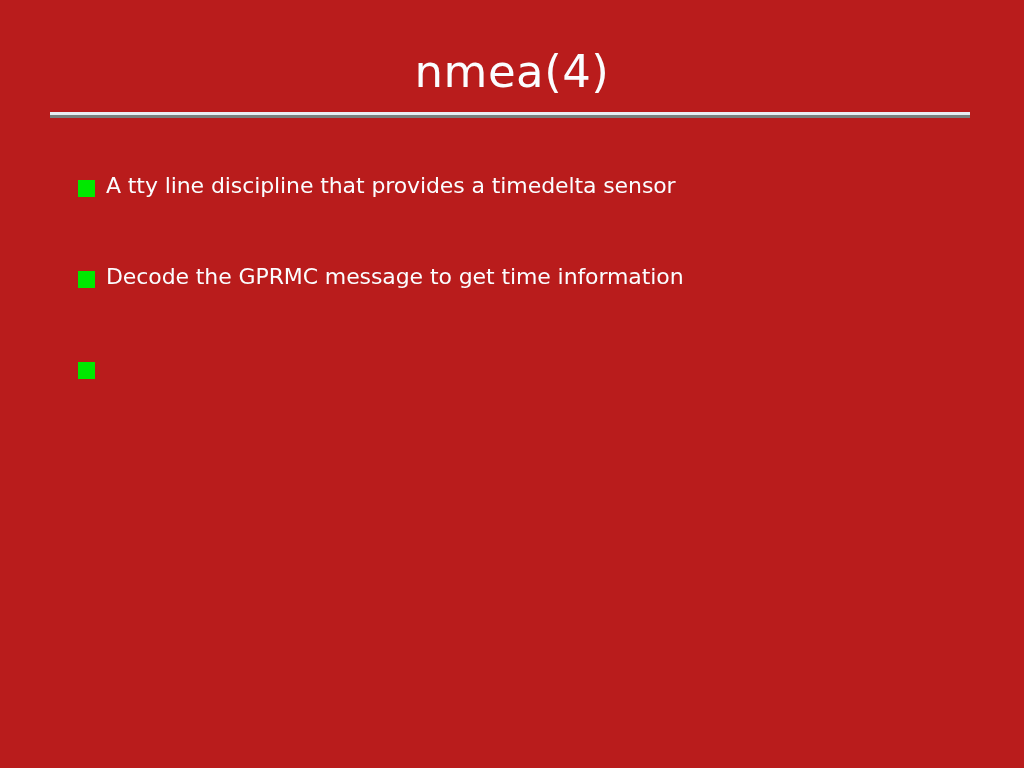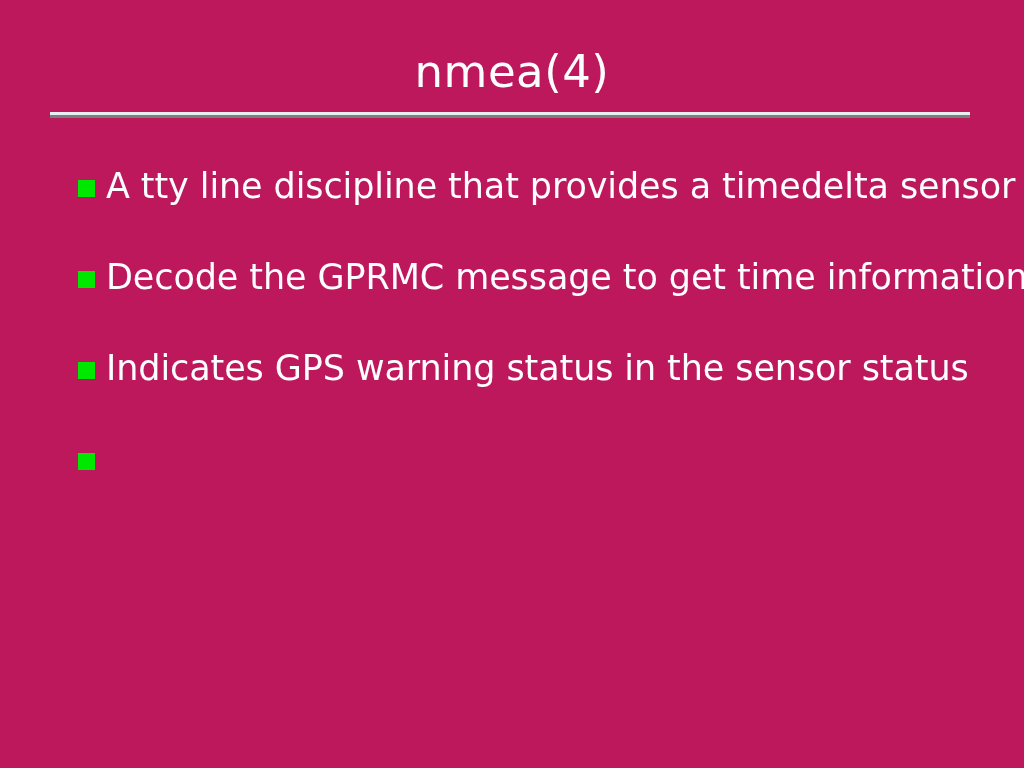--- a/index.html
+++ b/index.html
@@ -12,21 +12,21 @@
     height: 768px;
     overflow: hidden;
     background: #36699e;
     font-family: "DejaVu Sans", sans-serif;
   }
 
   .slide {
     position: relative;
     width: 1024px;
     height: 768px;
-    background: #be185d;
+    background: #b91c1c;
     box-sizing: border-box;
   }
 
   
   .slide-title {
     position: absolute;
     left: 0;
     top: 44px;
     width: 1024px;
     text-align: center;
@@ -87,21 +87,21 @@
     width: 17px;
     height: 17px;
     background: #00e800;
     display: block;
   }
 
   .bullet-text {
     display: block;
     color: #fbfdff;
     font-family: "DejaVu Sans", sans-serif;
-    font-size: 35px;
+    font-size: 22px;
     font-weight: 400;
     line-height: 40px;
     letter-spacing: -0.1px;
     white-space: nowrap;
   }
 </style>
 </head>
 <body>
 
 <div class="slide">
@@ -118,24 +118,20 @@
     <div class="bullet-item">
       <span class="bullet-marker"></span>
       <span class="bullet-text">A tty line discipline that provides a timedelta sensor</span>
     </div>
 
     <div class="bullet-item">
       <span class="bullet-marker"></span>
       <span class="bullet-text">Decode the GPRMC message to get time information</span>
     </div>
 
-    <div class="bullet-item">
-      <span class="bullet-marker"></span>
-      <span class="bullet-text">Indicates GPS warning status in the sensor status</span>
-    </div>
 
     <div class="bullet-item">
       <span class="bullet-marker"></span>
     </div>
 
   </div>
 
 </div>
 
 </body></html>

